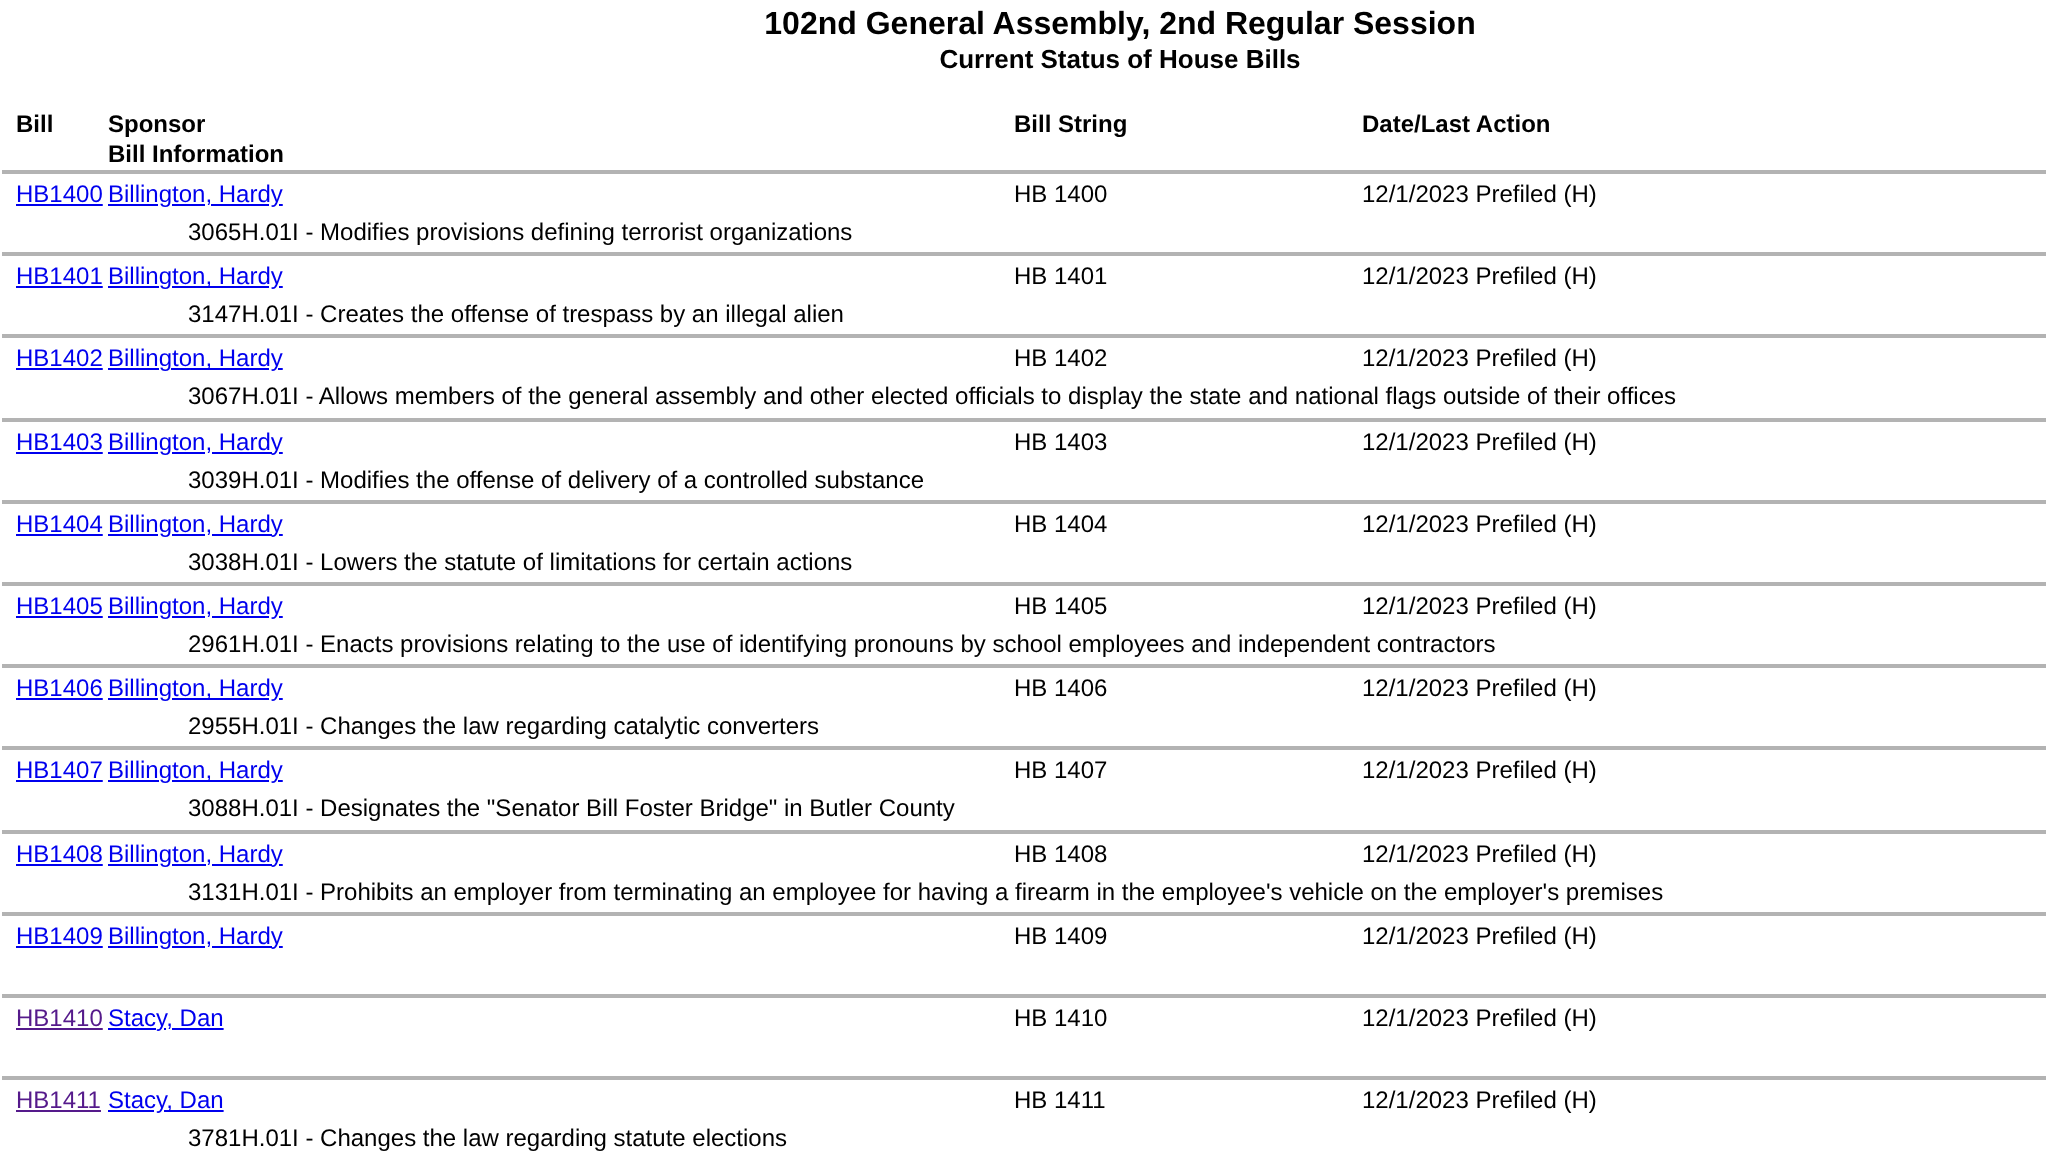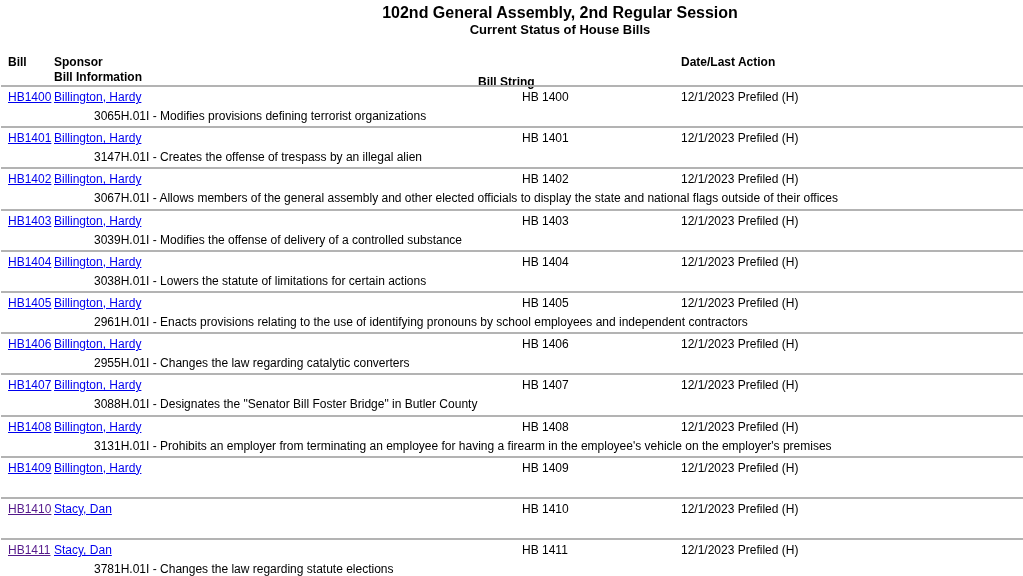--- a/index.html
+++ b/index.html
@@ -46,21 +46,21 @@
     font-weight: bold;
     font-size: 12px;
   }
   .header span {
     position: absolute;
     line-height: 15px;
   }
   .h-bill { left: 8px; top: 0; }
   .h-sponsor { left: 54px; top: 0; }
   .h-info { left: 54px; top: 15px; }
-  .h-string { left: 478px; top: 0; margin-top: 20px; }
+  .h-string { left: 507px; top: 0; }
   .h-date { left: 681px; top: 0; }
 
   .rows {
     position: absolute;
     top: 85px;
     left: 0;
     width: 1023px;
   }
   .sep {
     height: 2px;
@@ -88,21 +88,20 @@
   }
   .sponsor-link {
     left: 54px;
     top: 3px;
     color: #0000ee;
     text-decoration: underline;
   }
   .bill-string {
     left: 507px;
     top: 3px;
-    margin-left: 15px;
   }
   .date-action {
     left: 681px;
     top: 3px;
   }
   .bill-info {
     left: 54px;
     top: 22px;
     margin-left: 40px;
   }

